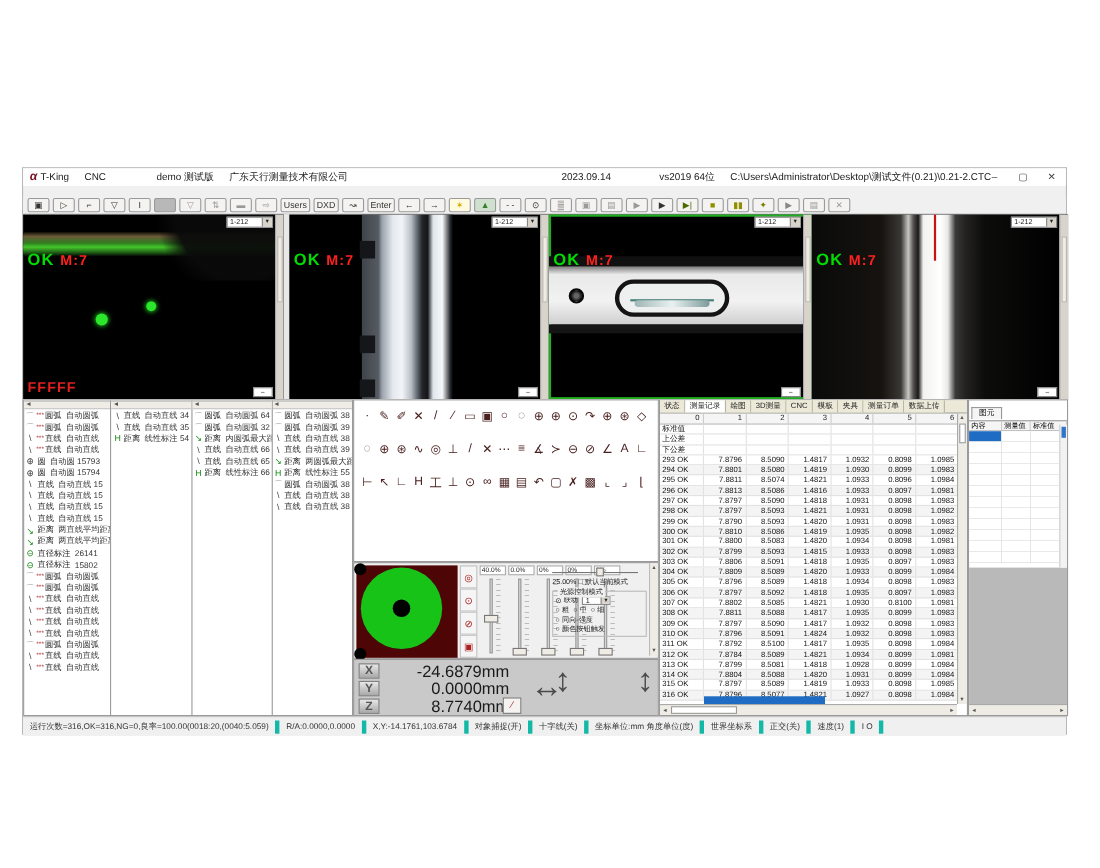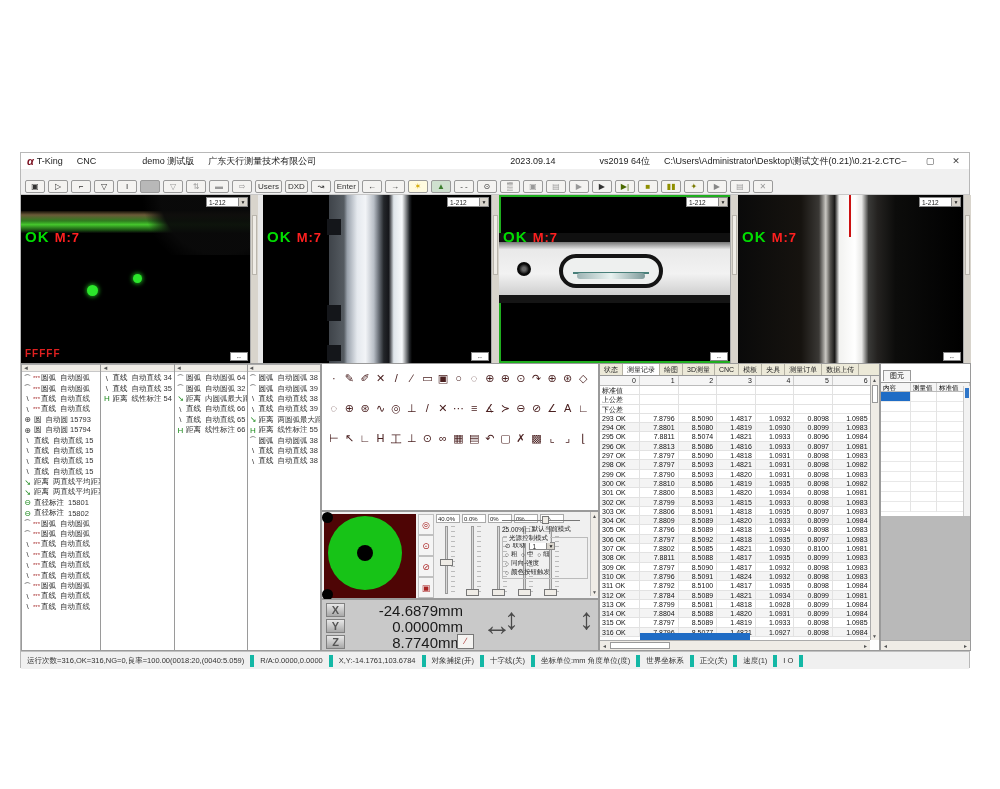--- a/index.html
+++ b/index.html
@@ -30,21 +30,21 @@
   .cam-dd { position:absolute; right:10px; top:2px; width:42px; height:10px; background:#fff; border:1px solid #888; font-size:6.5px; color:#222; display:flex; }
   .cam-dd .v { flex:1; padding-left:2px; line-height:9px; }
   .cam-dd .a { width:9px; background:#d8d4cc; border-left:1px solid #888; text-align:center; font-size:5px; line-height:9px; }
   .cam-scroll { position:absolute; right:0; top:0; width:8px; height:100%; background:#d8d4cc; border-left:1px solid #aaa; }
   .cam-scroll i { display:block; margin:20px 1px 0 1px; height:60px; background:#efece6; border:1px solid #b9b5ad; }
   .cam-resize { position:absolute; right:10px; bottom:2px; width:18px; height:9px; background:#fff; border:1px solid #888; font-size:6px; color:#333; text-align:center; line-height:8px; }
   .glow-band { position:absolute; left:0; top:16px; right:8px; height:22px;
     background:linear-gradient(180deg,#141008 0%,#6b5a38 18%,#2f7d1f 45%,#45c62c 62%,#1d5a14 85%,#050505 100%); }
   .band-shadow { position:absolute; right:8px; top:0; width:120px; height:60px; background:radial-gradient(circle at 75% 0%, rgba(10,10,10,0.95) 55%, rgba(0,0,0,0) 72%); }
   .gdot { position:absolute; border-radius:50%; background:#2be62b; box-shadow:0 0 4px 1px rgba(40,230,40,.7); }
-  .cam-fff { position:absolute; left:4px; bottom:4px; color:#e02020; font-weight:bold; font-size:10px; letter-spacing:1px; }
+  .cam-fff { position:absolute; left:4px; bottom:4px; color:#e02020; font-weight:bold; font-size:13px; letter-spacing:1px; }
   .rod2 { position:absolute; top:0; bottom:0; left:28%; width:35%;
     background:linear-gradient(90deg,#3f444a 0%,#555b61 18%,#9aa2ac 22%,#e5e9ee 34%,#f2f4f7 44%,#b8bec6 54%,#6a7078 60%,#23262a 66%,#15161a 72%,#dfe5ea 78%,#f7f9fb 88%,#23262a 97%,#000 100%); }
   .notch { position:absolute; left:27%; width:14px; height:16px; background:#14161a; }
   .metal3 { position:absolute; left:0; right:8px; top:38px; height:70px;
     background:linear-gradient(180deg,#777 0%,#e9e9e9 14%,#f2f2f2 60%,#cfcfcf 100%); border-top:9px solid #101010; border-bottom:8px solid #151515; }
   .slot3 { position:absolute; left:60px; top:12px; width:104px; height:34px; border:4px solid #141414; border-radius:20px; background:#eef0ef; }
   .slot-line { position:absolute; left:10px; right:10px; top:14px; height:2px; background:#49807a; }
   .slot-shine { position:absolute; left:14px; right:14px; bottom:5px; height:6px; border-radius:4px; background:linear-gradient(90deg,#9fb5b5,#e8f2f0,#7e9a9a); }
   .hole3 { position:absolute; left:18px; top:20px; width:14px; height:14px; border-radius:50%; background:radial-gradient(circle,#666 25%,#111 70%); border:2px solid #0a0a0a; }
   .stripe4 { position:absolute; top:0; bottom:0; left:0; right:8px;
@@ -367,21 +367,21 @@
               <span class="ic" style="color: rgb(29, 138, 29);">↘</span>
               <span class="px"></span>
               <span class="t1">距离</span>
               <span class="t2">两直线平均距离</span>
             </div>
 
             <div class="litem">
               <span class="ic" style="color: rgb(29, 138, 29);">⊖</span>
               <span class="px"></span>
               <span class="t1">直径标注</span>
-              <span class="t2">15801</span>
+              <span class="t2">26141</span>
             </div>
 
             <div class="litem">
               <span class="ic" style="color: rgb(29, 138, 29);">⊖</span>
               <span class="px"></span>
               <span class="t1">直径标注</span>
               <span class="t2">15802</span>
             </div>
 
             <div class="litem">

